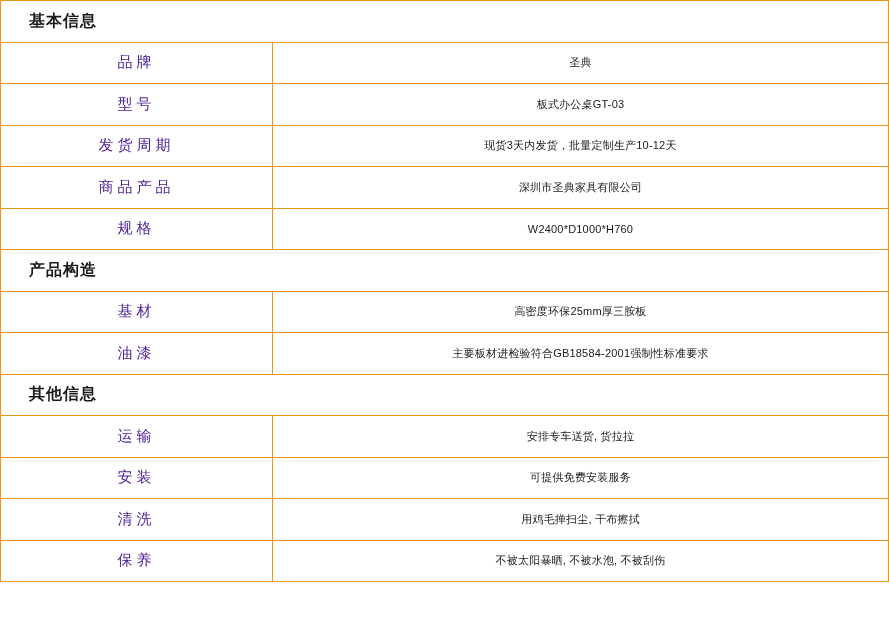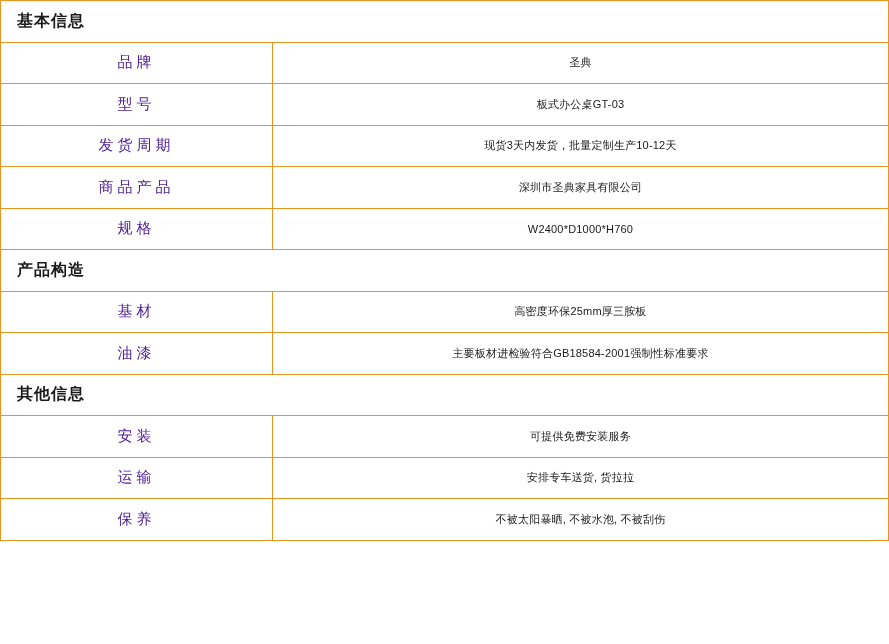--- a/index.html
+++ b/index.html
@@ -25,21 +25,21 @@
   .spec-table td {
     border: 1px solid #e8941f;
     padding: 0;
     vertical-align: middle;
     background: #ffffff;
   }
   
   .section-row td {
     font-weight: bold;
     font-size: 16px;
-    padding-left: 16px;
+    padding-left: 28px;
     letter-spacing: 1px;
     color: #1a1a1a;
   }
   
   .label-cell {
     width: 272px;
     text-align: center;
     font-size: 15px;
     letter-spacing: 4px;
     color: #4c1d95;
@@ -99,25 +99,29 @@
     </tr>
     <tr>
       <td class="label-cell">油漆</td>
       <td class="value-cell">主要板材进检验符合GB18584-2001强制性标准要求</td>
     </tr>
 
     <tr class="section-row">
       <td colspan="2">其他信息</td>
     </tr>
     <tr>
+      <td class="label-cell">运输</td>
+      <td class="value-cell">安排专车送货, 货拉拉</td>
+    </tr>
+    <tr>
       <td class="label-cell">安装</td>
       <td class="value-cell">可提供免费安装服务</td>
     </tr>
     <tr>
-      <td class="label-cell">运输</td>
-      <td class="value-cell">安排专车送货, 货拉拉</td>
+      <td class="label-cell">清洗</td>
+      <td class="value-cell">用鸡毛掸扫尘, 干布擦拭</td>
     </tr>
     <tr>
       <td class="label-cell">保养</td>
       <td class="value-cell">不被太阳暴晒, 不被水泡, 不被刮伤</td>
     </tr>
   </tbody>
 </table>
 
 </body></html>

